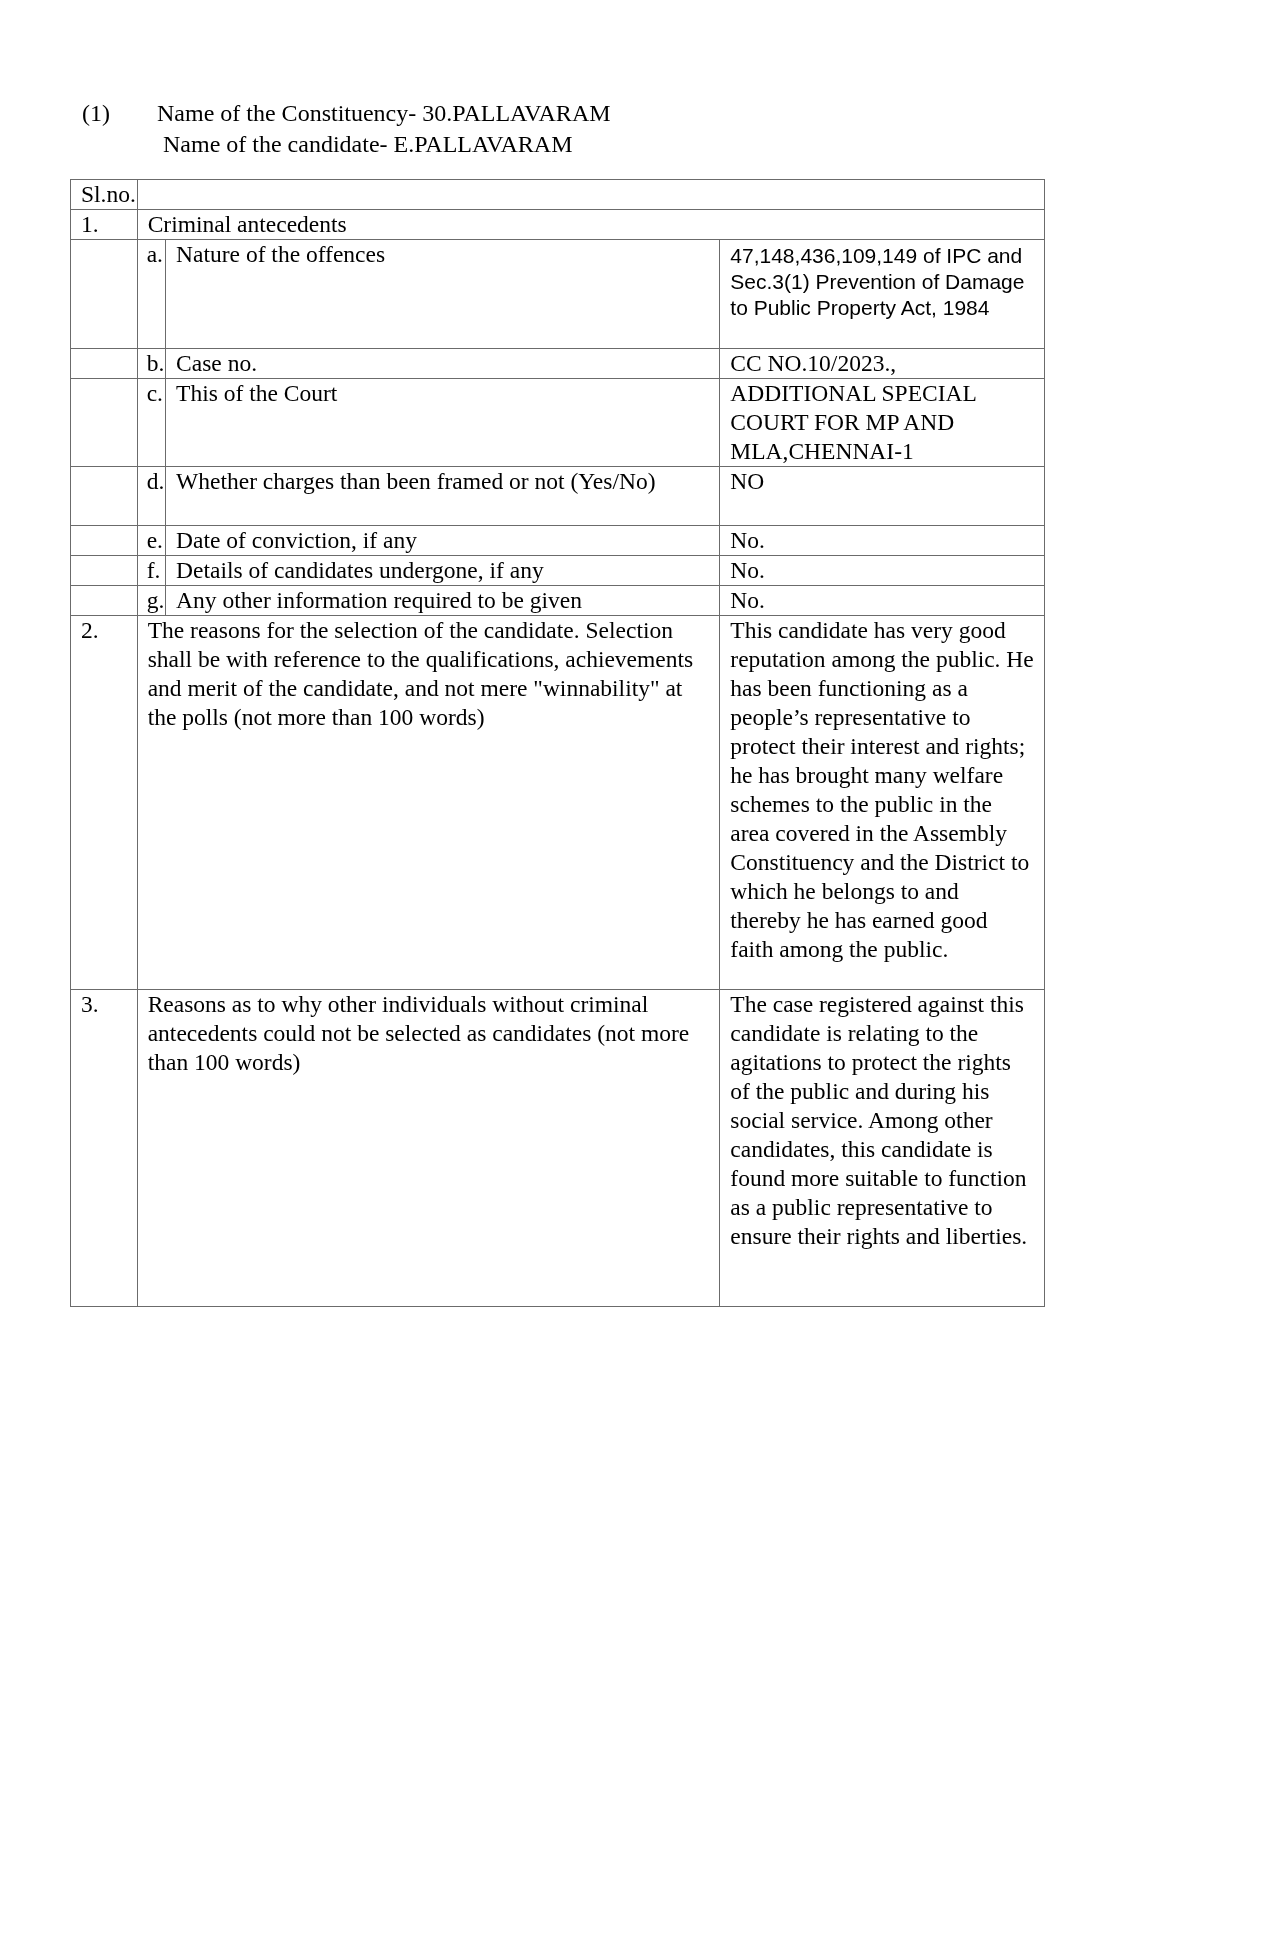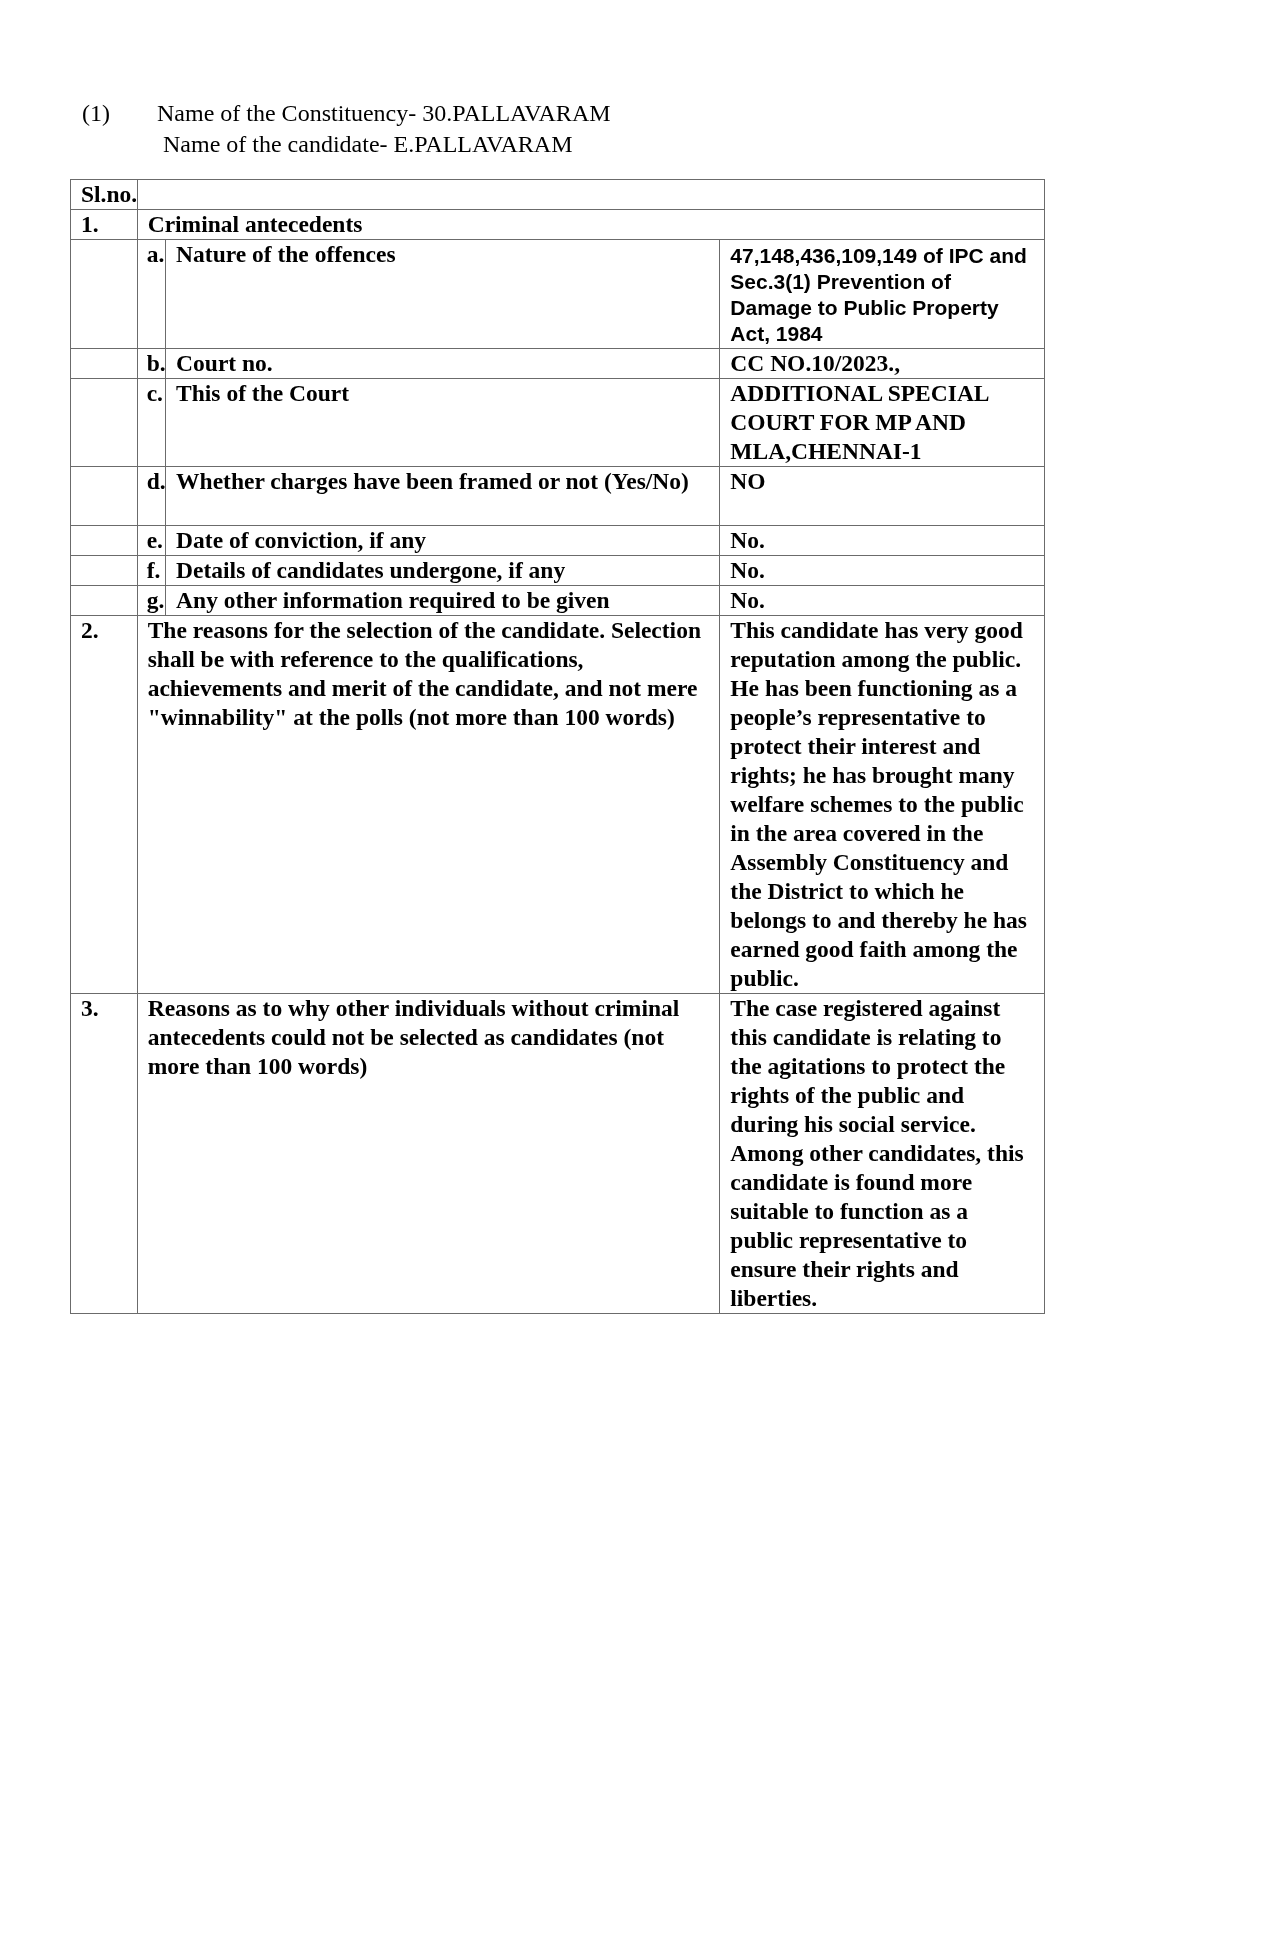--- a/index.html
+++ b/index.html
@@ -4,21 +4,21 @@
 <style>
   html, body { margin: 0; padding: 0; background: #ffffff; }
   body { width: 1275px; height: 1950px; position: relative; overflow: hidden;
          font-family: "Liberation Serif", serif; color: #000; }
   .hdr { position: absolute; font-size: 24px; line-height: 30px; white-space: nowrap; }
   .hdr b { font-weight: normal; }
   #h1num { left: 82px; top: 98px; }
   #h1 { left: 157px; top: 98px; }
   #h2 { left: 163px; top: 129px; }
   table { position: absolute; left: 70px; top: 179px; width: 975px;
-          border-collapse: collapse; table-layout: fixed; font-weight: bold; }
+          border-collapse: collapse; table-layout: fixed; }
   td { border: 1.6px solid #6b6b6b; vertical-align: top; padding: 0 10px;
        font-size: 23.5px; line-height: 29px; }
   .c1 { width: 61px; }
   .c2 { width: 26px; }
   .c3 { width: 507px; }
   .c4 { width: 297px; }
   .sans { font-family: "Liberation Sans", sans-serif; font-size: 21px; line-height: 26px; padding-top: 3px; }
   .r-sl td { height: 28px; }
   .r-1 td { height: 29px; }
   .r-a td { height: 105px; }
@@ -57,33 +57,33 @@
   </tr>
   <tr class="r-a">
     <td></td>
     <td class="sub">a.</td>
     <td>Nature of the offences</td>
     <td class="sans">47,148,436,109,149 of IPC and Sec.3(1) Prevention of Damage to Public Property Act, 1984</td>
   </tr>
   <tr class="r-b">
     <td></td>
     <td class="sub">b.</td>
-    <td>Court no.</td>
+    <td>Case no.</td>
     <td>CC NO.10/2023.,</td>
   </tr>
   <tr class="r-c">
     <td></td>
     <td class="sub">c.</td>
     <td>This of the Court</td>
     <td>ADDITIONAL SPECIAL COURT FOR MP AND MLA,CHENNAI-1</td>
   </tr>
   <tr class="r-d">
     <td></td>
     <td class="sub">d.</td>
-    <td>Whether charges have been framed or not (Yes/No)</td>
+    <td>Whether charges than been framed or not (Yes/No)</td>
     <td>NO</td>
   </tr>
   <tr class="r-e">
     <td></td>
     <td class="sub">e.</td>
     <td>Date of conviction, if any</td>
     <td>No.</td>
   </tr>
   <tr class="r-f">
     <td></td>

